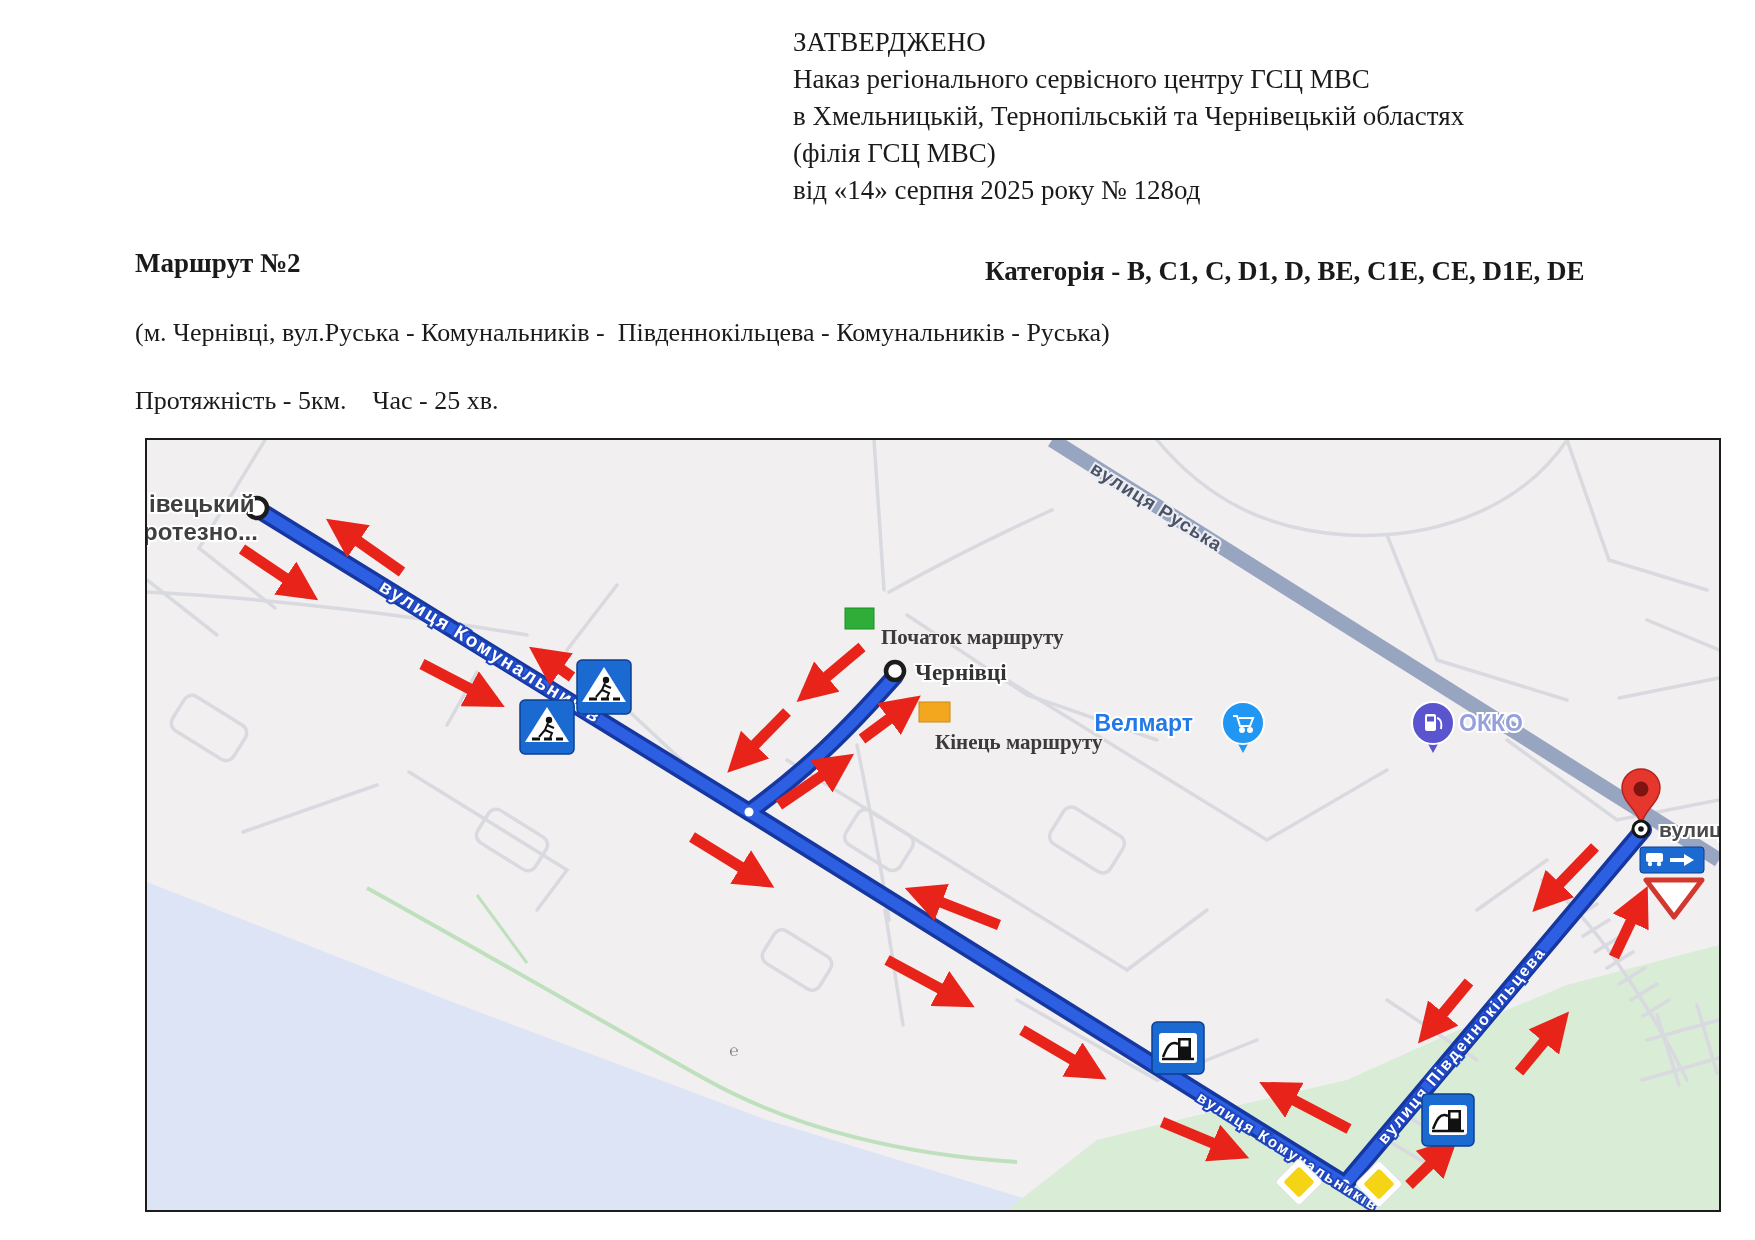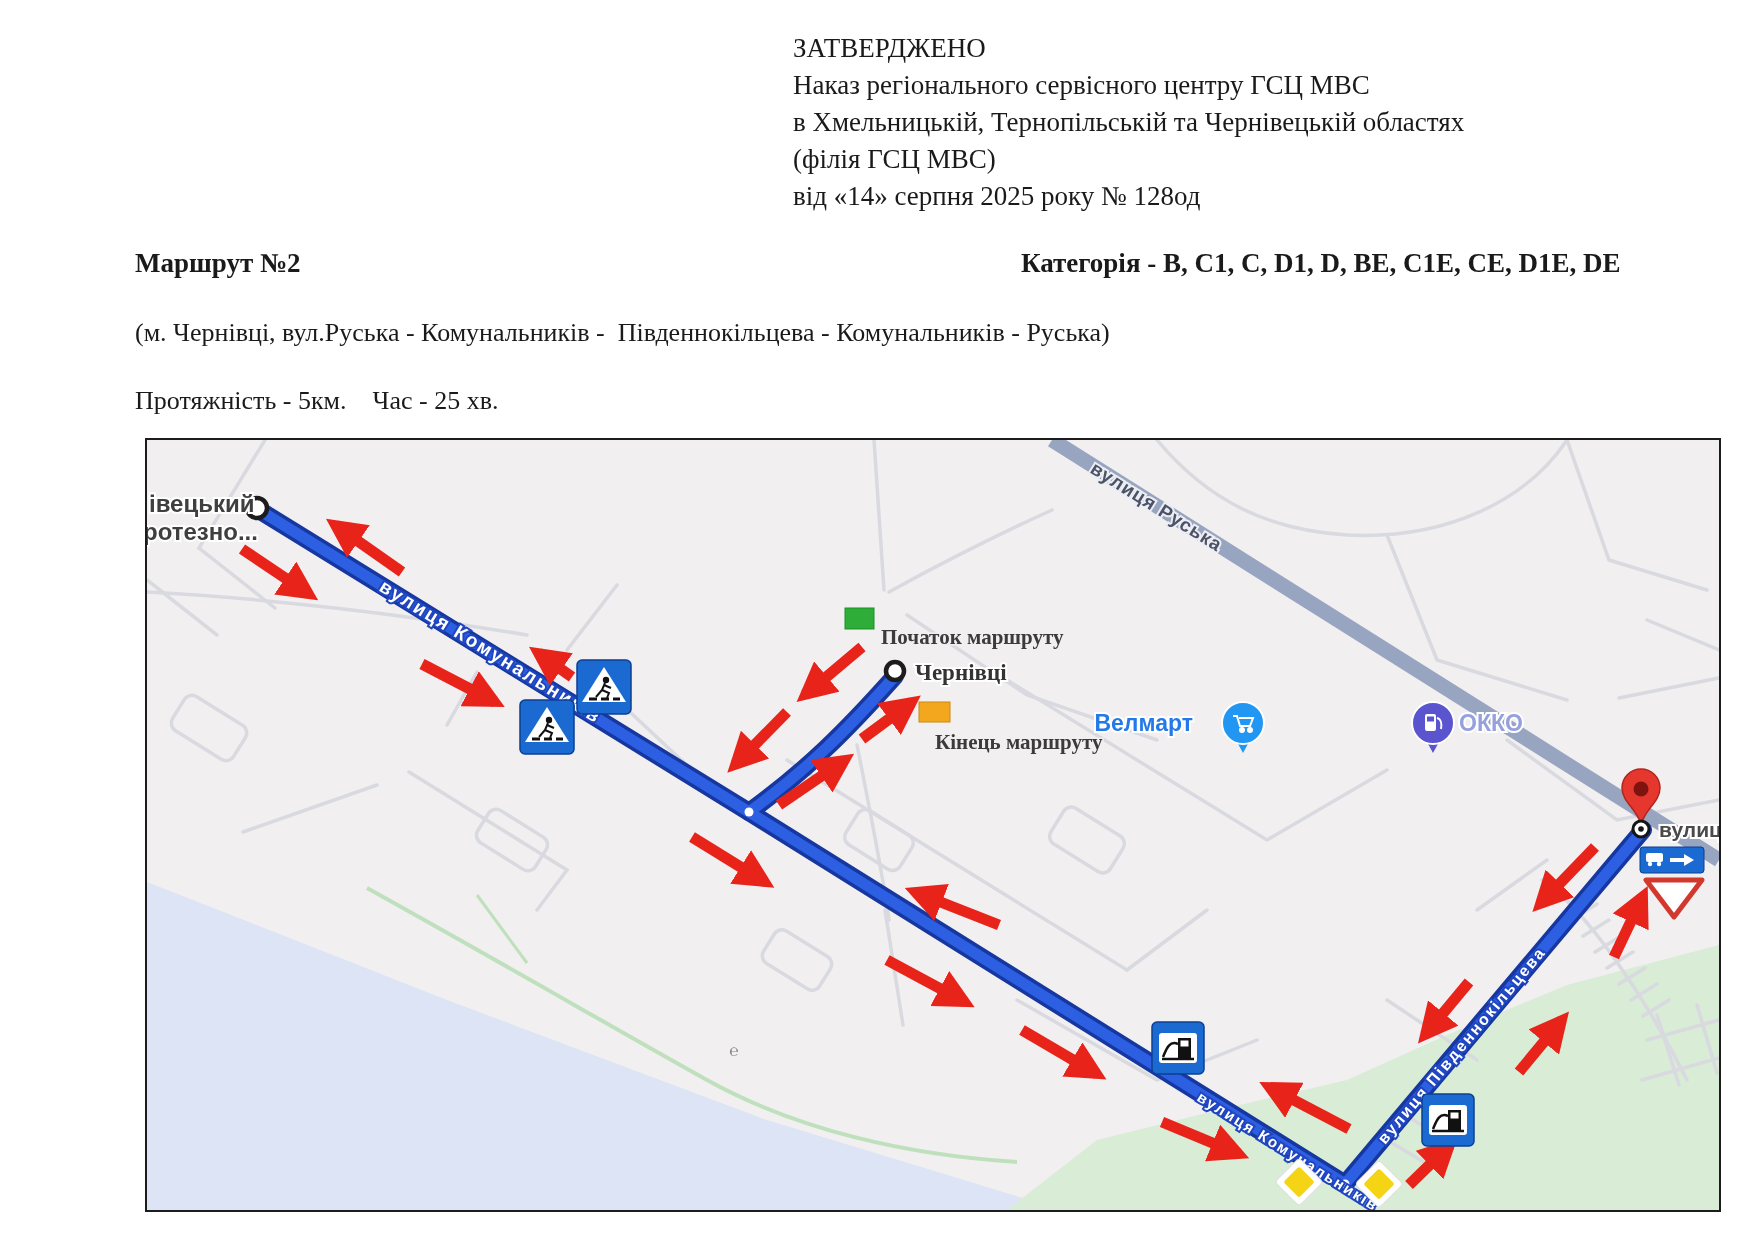--- a/index.html
+++ b/index.html
@@ -1,21 +1,21 @@
 <!DOCTYPE html>
 <html><head>
 <meta charset="utf-8">
 <style>
   html,body{margin:0;padding:0;background:#ffffff;}
   body{width:1755px;height:1240px;position:relative;font-family:"Liberation Serif",serif;color:#1a1a1a;overflow:hidden;}
-  .approval{position:absolute;left:793px;top:30px;font-size:27px;line-height:37px;white-space:nowrap;}
+  .approval{position:absolute;left:793px;top:24px;font-size:27px;line-height:37px;white-space:nowrap;}
   .routerow{position:absolute;top:248px;left:0;width:1755px;height:34px;font-weight:bold;font-size:27px;white-space:nowrap;padding-left:13px;}
   .routerow .rno{position:absolute;left:135px;}
   .routerow .rcenter{position:absolute;left:640px;}
-  .routerow .rcat{position:absolute;left:1021px;}
+  .routerow .rcat{position:absolute;left:985px;margin-top:8px;}
   .desc{position:absolute;left:135px;top:318px;font-size:26px;white-space:pre;text-align:right;}
   .stats{position:absolute;left:135px;top:386px;font-size:26px;white-space:pre;}
   .mapbox{position:absolute;left:145px;top:438px;width:1572px;height:770px;border:2px solid #1c1c1c;background:#f1eff0;box-sizing:content-box;}
   svg{display:block;}
   text{user-select:none;}
   .mlab-serif{font-family:"Liberation Serif",serif;font-weight:bold;font-size:21px;fill:#3b3b3b;paint-order:stroke;stroke:#f1eff0;stroke-width:3px;}
   .mlab-city{font-family:"Liberation Serif",serif;font-weight:bold;font-size:23px;fill:#333;paint-order:stroke;stroke:#ffffff;stroke-width:4px;}
   .mlab-cut{font-family:"Liberation Sans",sans-serif;font-weight:bold;font-size:24px;fill:#3f3f3f;paint-order:stroke;stroke:#ffffff;stroke-width:4px;}
   .mlab-poi-blue{font-family:"Liberation Sans",sans-serif;font-weight:bold;font-size:23px;fill:#2479e8;paint-order:stroke;stroke:#ffffff;stroke-width:4px;}
   .mlab-poi-okko{font-family:"Liberation Sans",sans-serif;font-weight:bold;font-size:23px;fill:#95a0dd;paint-order:stroke;stroke:#ffffff;stroke-width:4px;}

